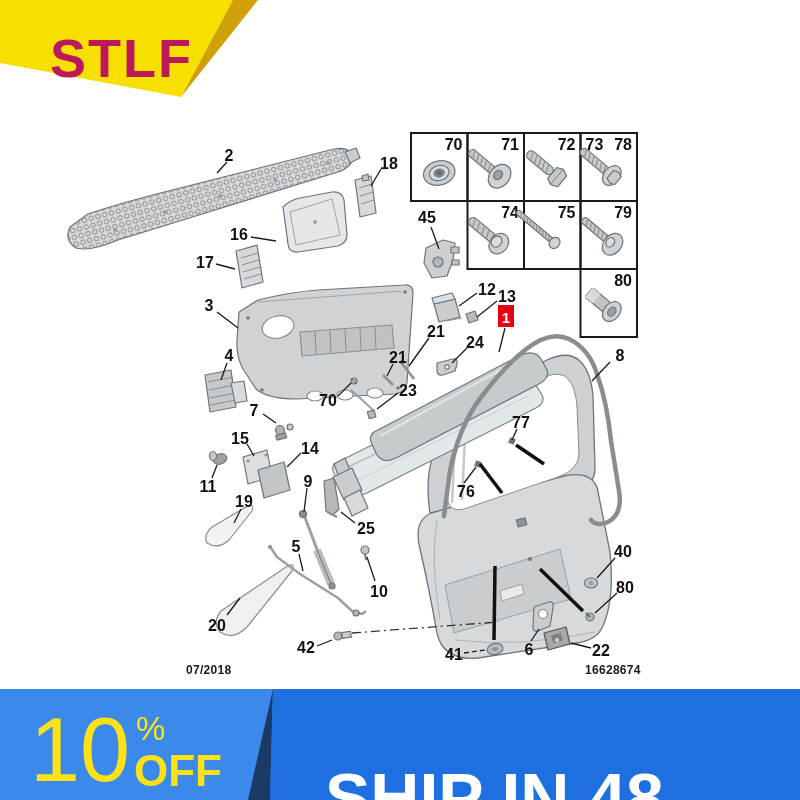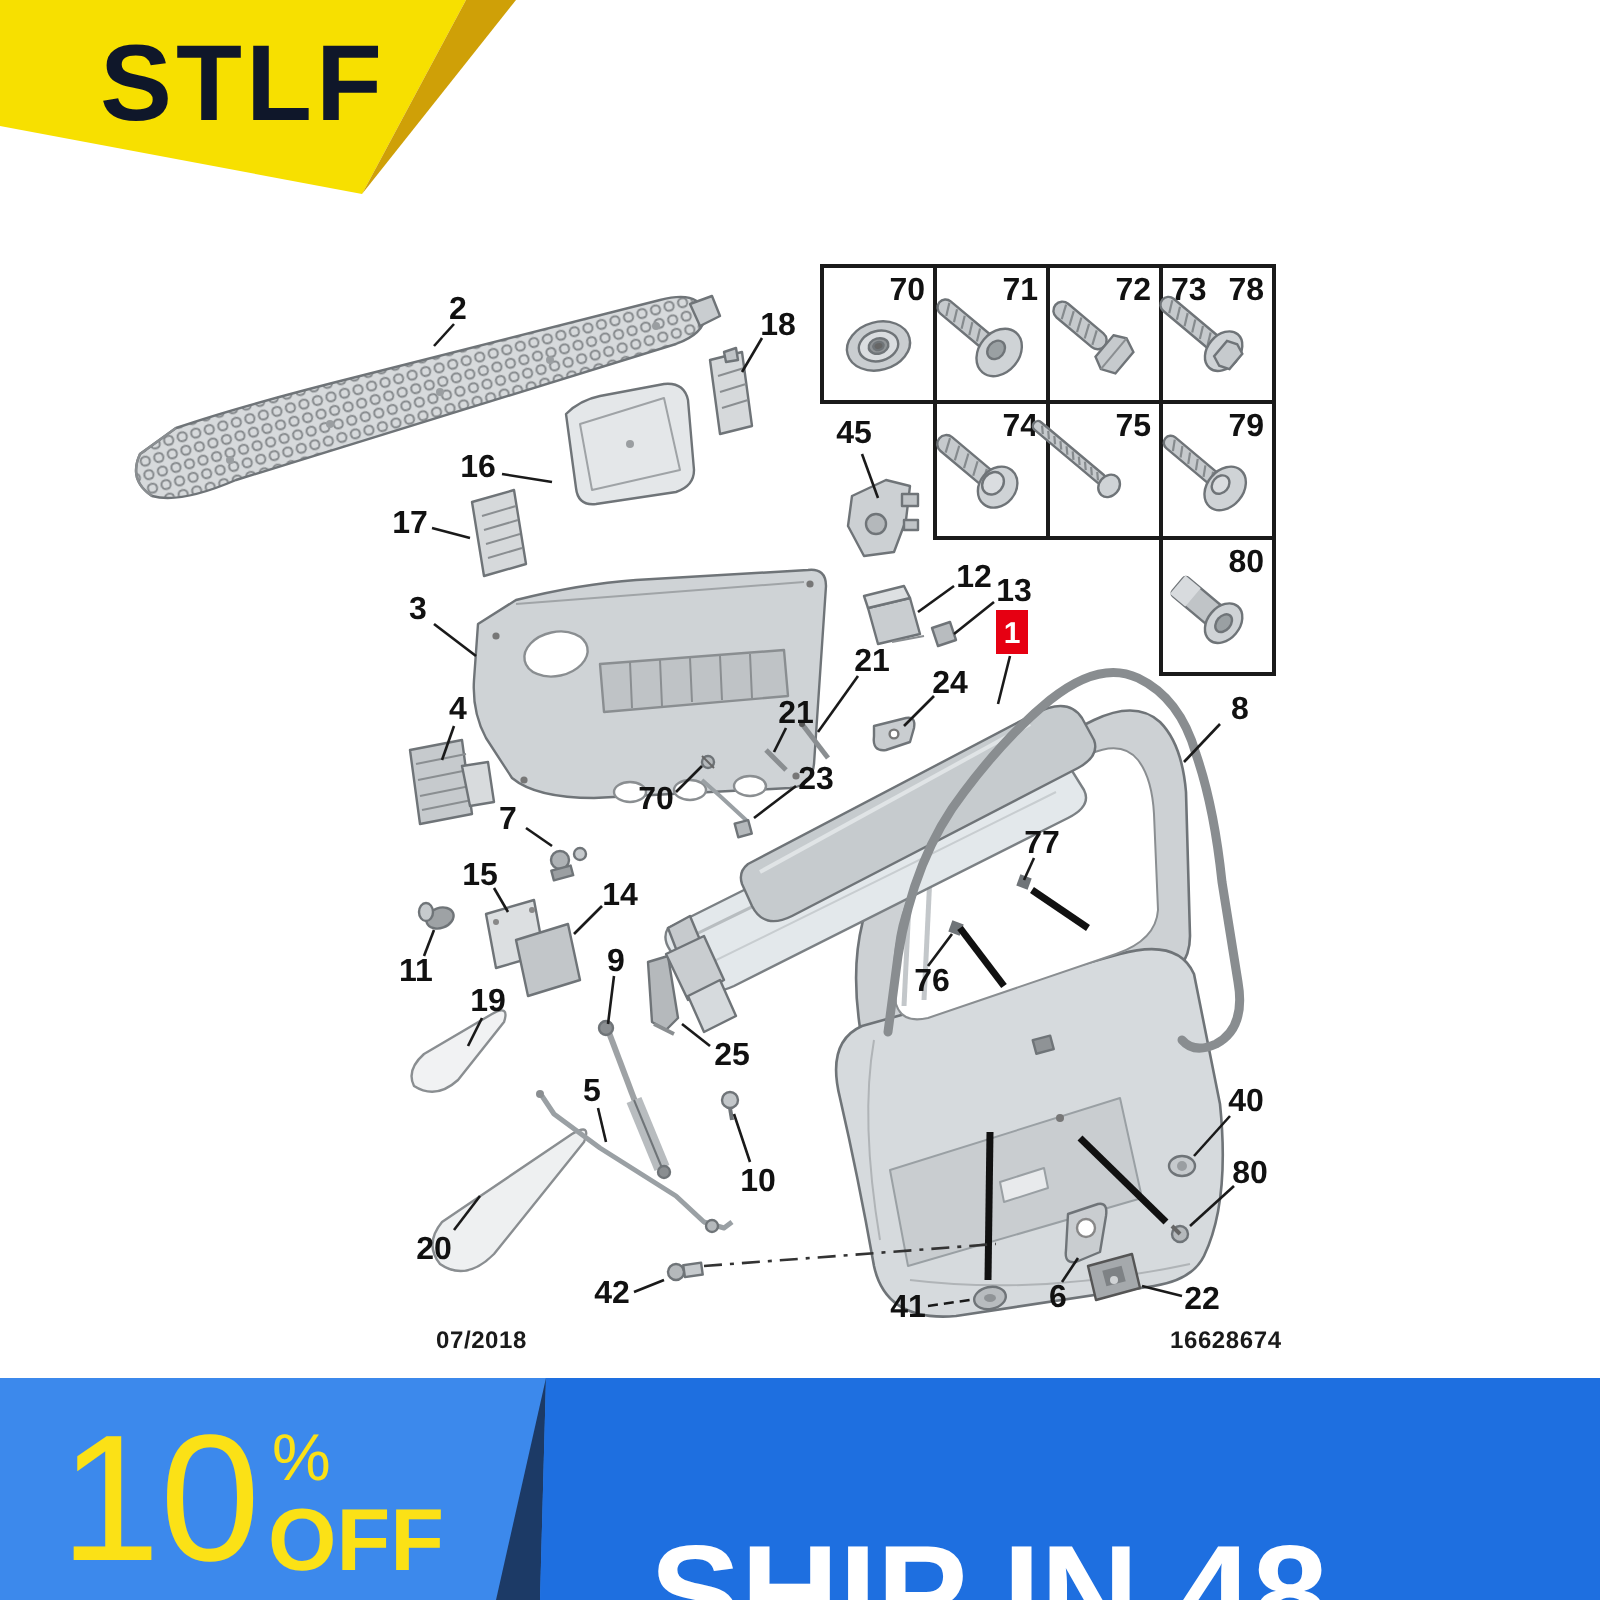--- a/index.html
+++ b/index.html
@@ -2,21 +2,21 @@
 <html><head>
 <meta charset="utf-8">
 <style>
   html,body{margin:0;padding:0;background:#fff;}
   .page{position:relative;width:800px;height:800px;background:#ffffff;overflow:hidden;
         font-family:"Liberation Sans",sans-serif;}
   #diagram-svg{position:absolute;left:0;top:0;}
   .ribbon-text{position:absolute;left:50px;top:15px;font-size:54px;font-weight:600;
                letter-spacing:2px;line-height:1;}
   .code{position:absolute;font-size:12px;font-weight:700;color:#1a1a1a;letter-spacing:0.3px;}
-  #code-date{left:186px;top:663px;margin-left:32px;}
+  #code-date{left:186px;top:663px;}
   #code-doc{left:585px;top:663px;}
   .footer{position:absolute;left:0;top:689px;width:800px;height:111px;}
   .footer-left{position:absolute;left:0;top:0;width:100%;height:100%;}
   .footer-wedge{position:absolute;left:0;top:0;width:100%;height:100%;
                 clip-path:polygon(273px 0,270px 111px,248px 111px);}
   .footer-right{position:absolute;left:0;top:0;width:100%;height:100%;
                 clip-path:polygon(273px 0,800px 0,800px 111px,270px 111px);}
   .promo-10{position:absolute;left:30px;top:705px;font-size:90px;font-weight:400;line-height:1;}
   .promo-pct{position:absolute;left:136px;top:712px;font-size:33px;font-weight:400;line-height:1;}
   .promo-off{position:absolute;left:134px;top:749px;font-size:44px;font-weight:600;line-height:1;}
@@ -410,21 +410,21 @@
           <ellipse cx="4" cy="0" rx="3.5" ry="5" fill="#9aa0a3" stroke="#6f7478" stroke-width="1.2"></ellipse>
         </g>
       </g>
 
     <g>
       <polygon id="ribbon-main" points="0,0 233,0 181,97 0,63" fill="#f7e000"></polygon>
       <polygon id="ribbon-fold" points="233,0 258,0 181,97" fill="#cfa007"></polygon>
     </g>
   </svg>
 
-  <span class="ribbon-text" style="color: #0f172a;">STLF</span>
+  <span class="ribbon-text" style="color: #be185d; margin-top: 16px;">STLF</span>
 
   <span class="code" id="code-date">07/2018</span>
   <span class="code" id="code-doc">16628674</span>
 
   <div class="footer">
     <div class="footer-left" id="footer-left" style="background: rgb(60, 137, 236);"></div>
     <div class="footer-wedge" id="footer-wedge" style="background: rgb(28, 58, 102);"></div>
     <div class="footer-right" id="footer-right" style="background: rgb(30, 111, 224);"></div>
   </div>
   <span class="promo-10" id="promo-10" style="color: rgb(251, 225, 22);">10</span>

